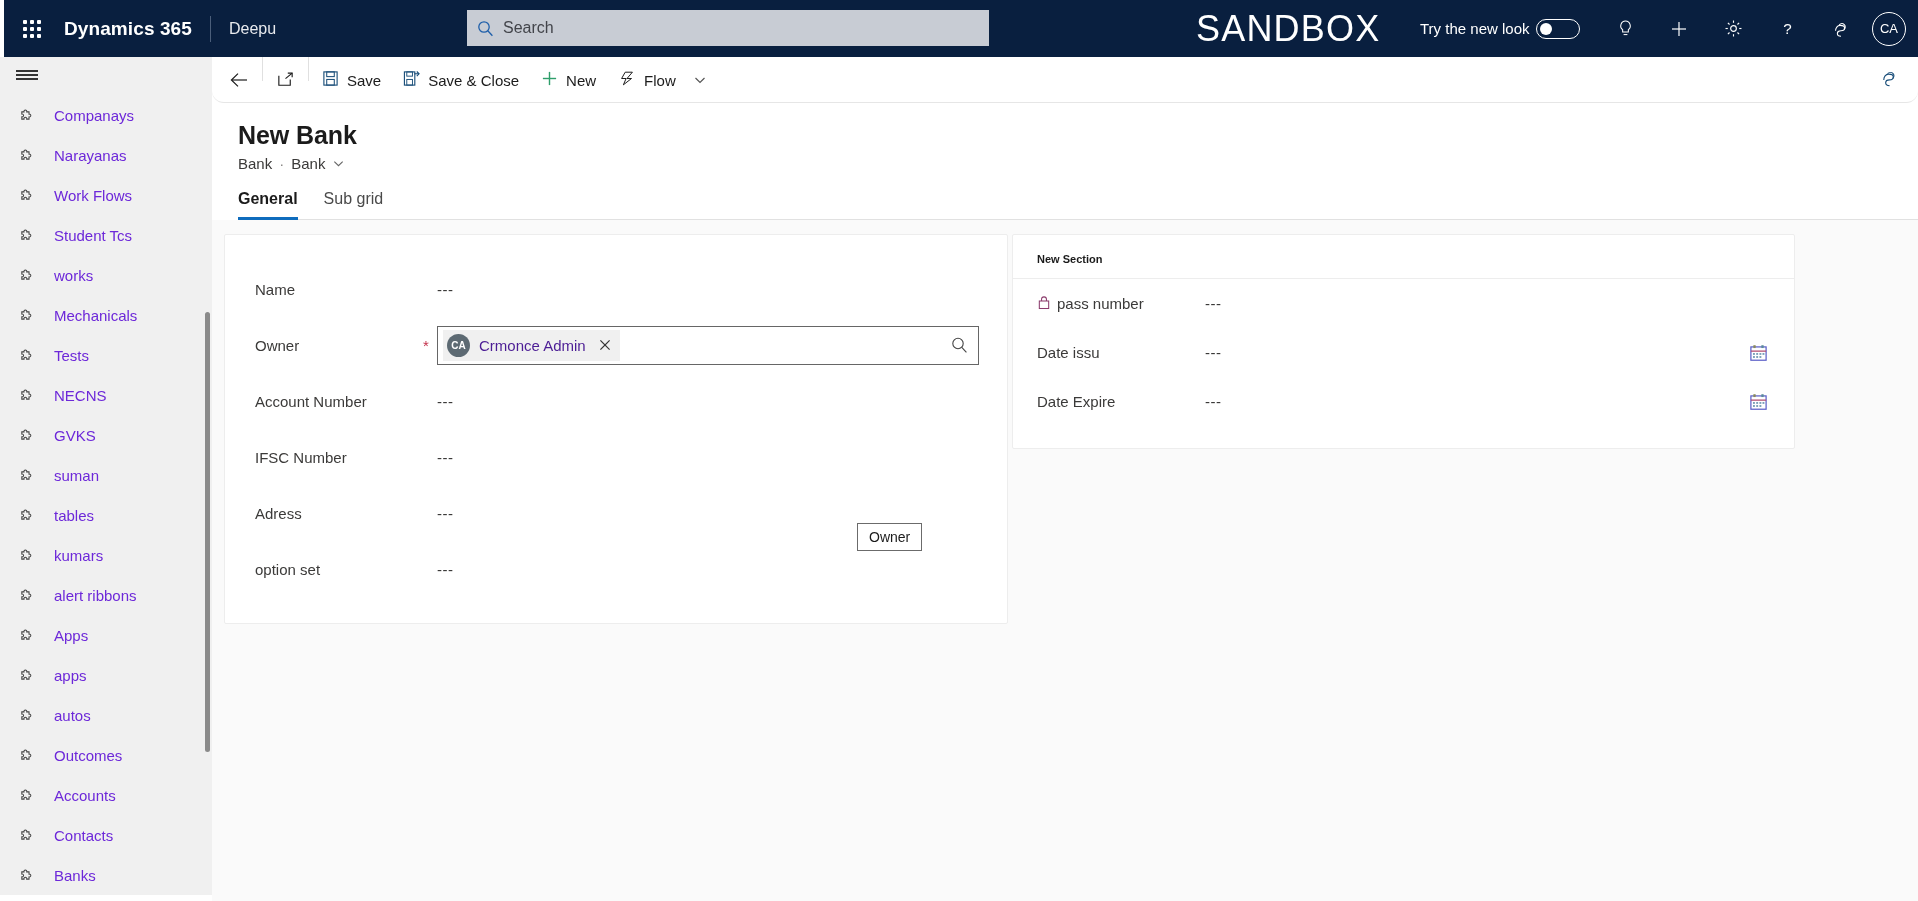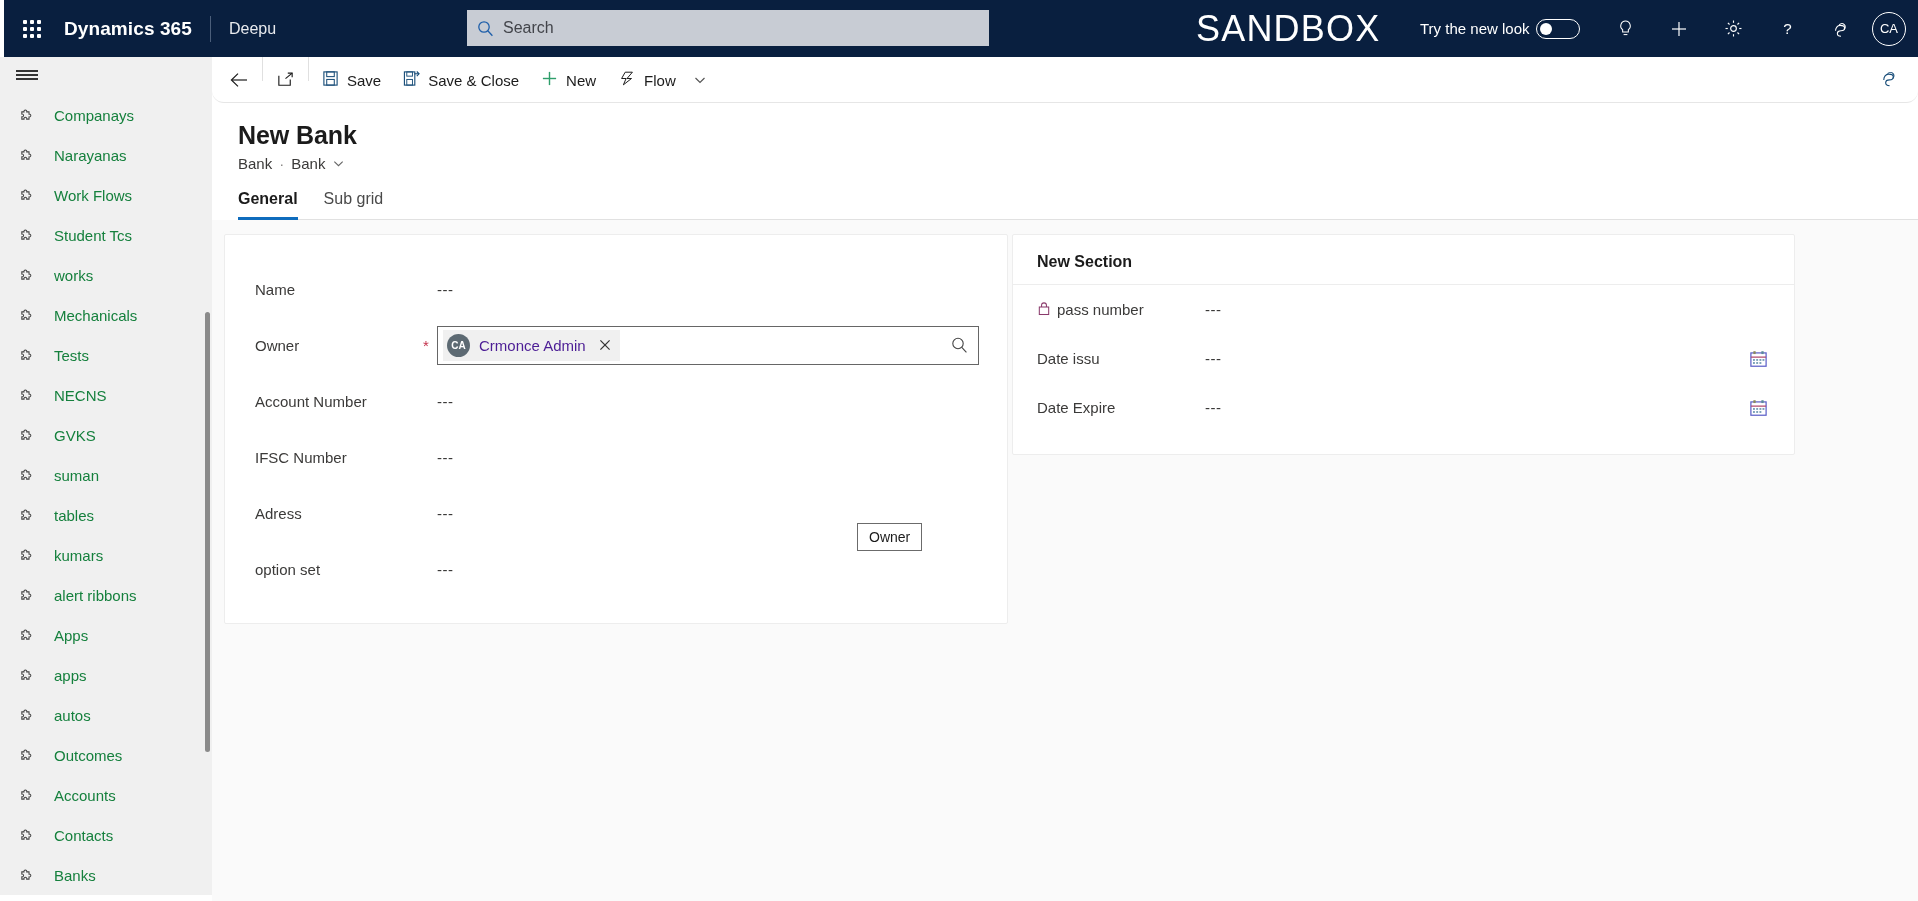--- a/index.html
+++ b/index.html
@@ -93,21 +93,21 @@
   }
   .hamburger {
     height: 36px; display: flex; align-items: center;
     padding-left: 16px; cursor: pointer;
   }
   .hamburger span { display:block; width: 22px; height: 1.6px; background: #333; margin: 2.4px 0; }
   .navlist { padding-top: 2px; }
   .navitem {
     height: 40px; display: flex; align-items: center;
     padding-left: 18px; cursor: pointer; position: relative;
-    color: #15803d; font-size: 15px;
+    color: #6d28d9; font-size: 15px;
   }
   .navitem.active { background: #ffffff; }
   .navitem.active::before {
     content: ""; position: absolute; left: 0; top: 6px;
     width: 3px; height: 28px; background: #0f6cbd;
   }
   .navitem .pz { width: 22px; margin-right: 14px; display: flex; align-items: center; }
   .navitem .lbl { white-space: nowrap; }
 
   .sb-scroll {
@@ -172,21 +172,21 @@
     border: 1px solid #ededed; border-radius: 2px;
     padding: 26px 28px 26px 30px;
   }
   .col-right {
     position: absolute; left: 800px; top: 14px;
     width: 783px; background: #ffffff;
     border: 1px solid #ededed; border-radius: 2px;
     padding: 18px 0 22px 0;
   }
   .sec-title {
-    font-size: 16px; font-weight: 600; color: #1b1b1b;
+    font-size: 11px; font-weight: 600; color: #1b1b1b;
     padding: 0 24px 13px 24px;
     border-bottom: 1px solid #ededed;
   }
 
   .row {
     display: flex; align-items: center; min-height: 56px;
   }
   .row .lab {
     width: 168px; font-size: 15px; color: #3b3a39; flex-shrink: 0;
   }

